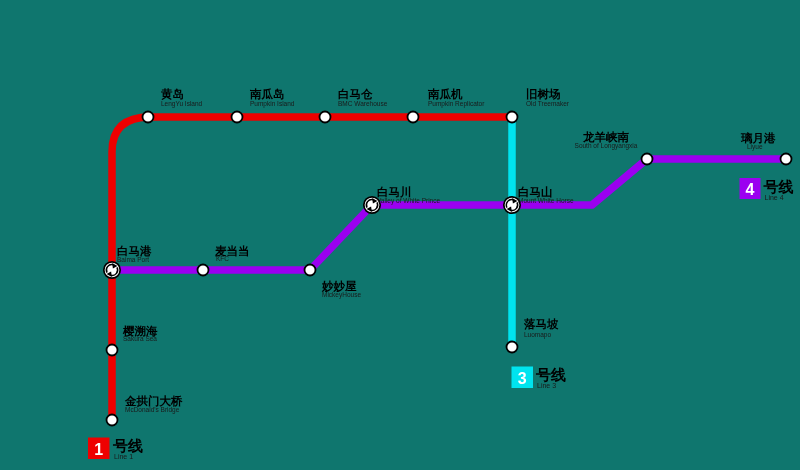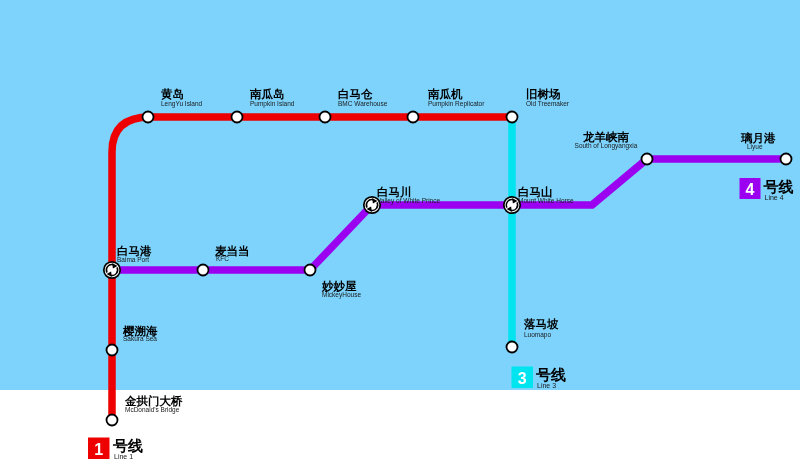--- a/index.html
+++ b/index.html
@@ -1,17 +1,17 @@
 <!DOCTYPE html>
 <html><head>
 <meta charset="utf-8">
 <style>
   html,body{margin:0;padding:0;background:#ffffff;}
   body{width:800px;height:471px;overflow:hidden;font-family:"Liberation Sans",sans-serif;}
-  .map-wrap{position:relative;width:800px;height:390px;background:#7dd3fc;}
+  .map-wrap{position:relative;width:800px;height:470px;background:#0f766e;}
   svg{display:block;}
   .line{fill:none;stroke-width:7.5;stroke-linejoin:round;stroke-linecap:butt;}
   .dot{fill:#ffffff;stroke:#000000;stroke-width:1.8;}
   .xfer-ring{fill:#ffffff;stroke:#000000;stroke-width:1.7;}
   .xfer-arrow{fill:none;stroke:#000000;stroke-width:1.5;}
   .xfer-head{fill:#000000;}
   .st-zh{font-size:11.5px;font-weight:bold;fill:#000000;}
   .st-en{font-size:6.5px;fill:#1a1a1a;}
   .mid{text-anchor:middle;}
   .badge-num{font-size:16px;font-weight:bold;fill:#ffffff;text-anchor:middle;}

